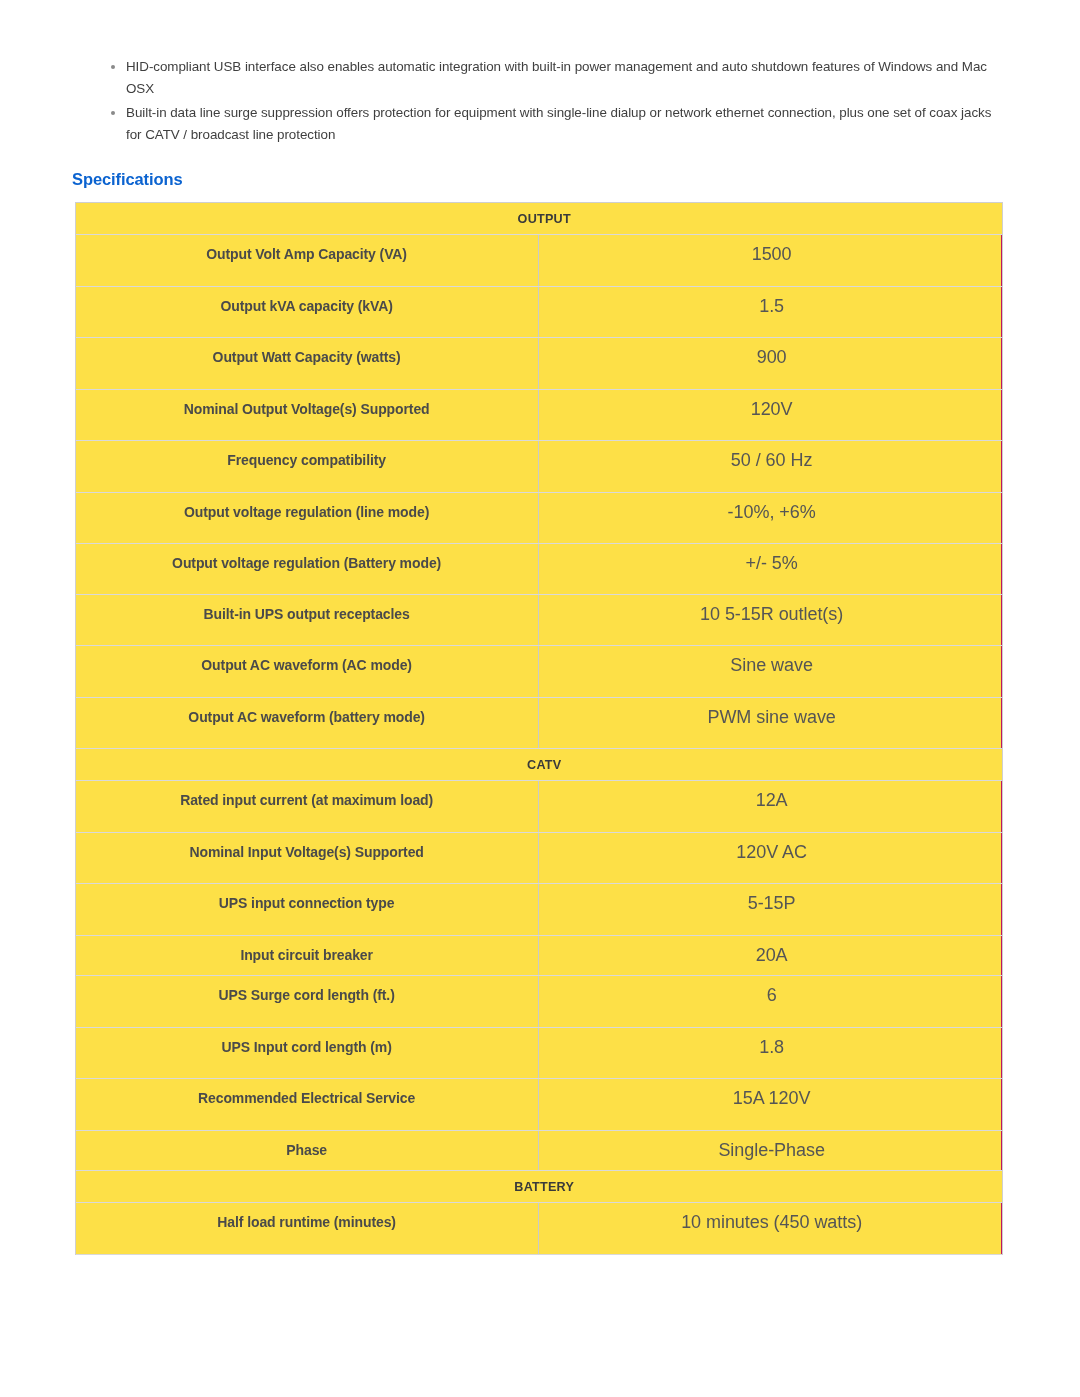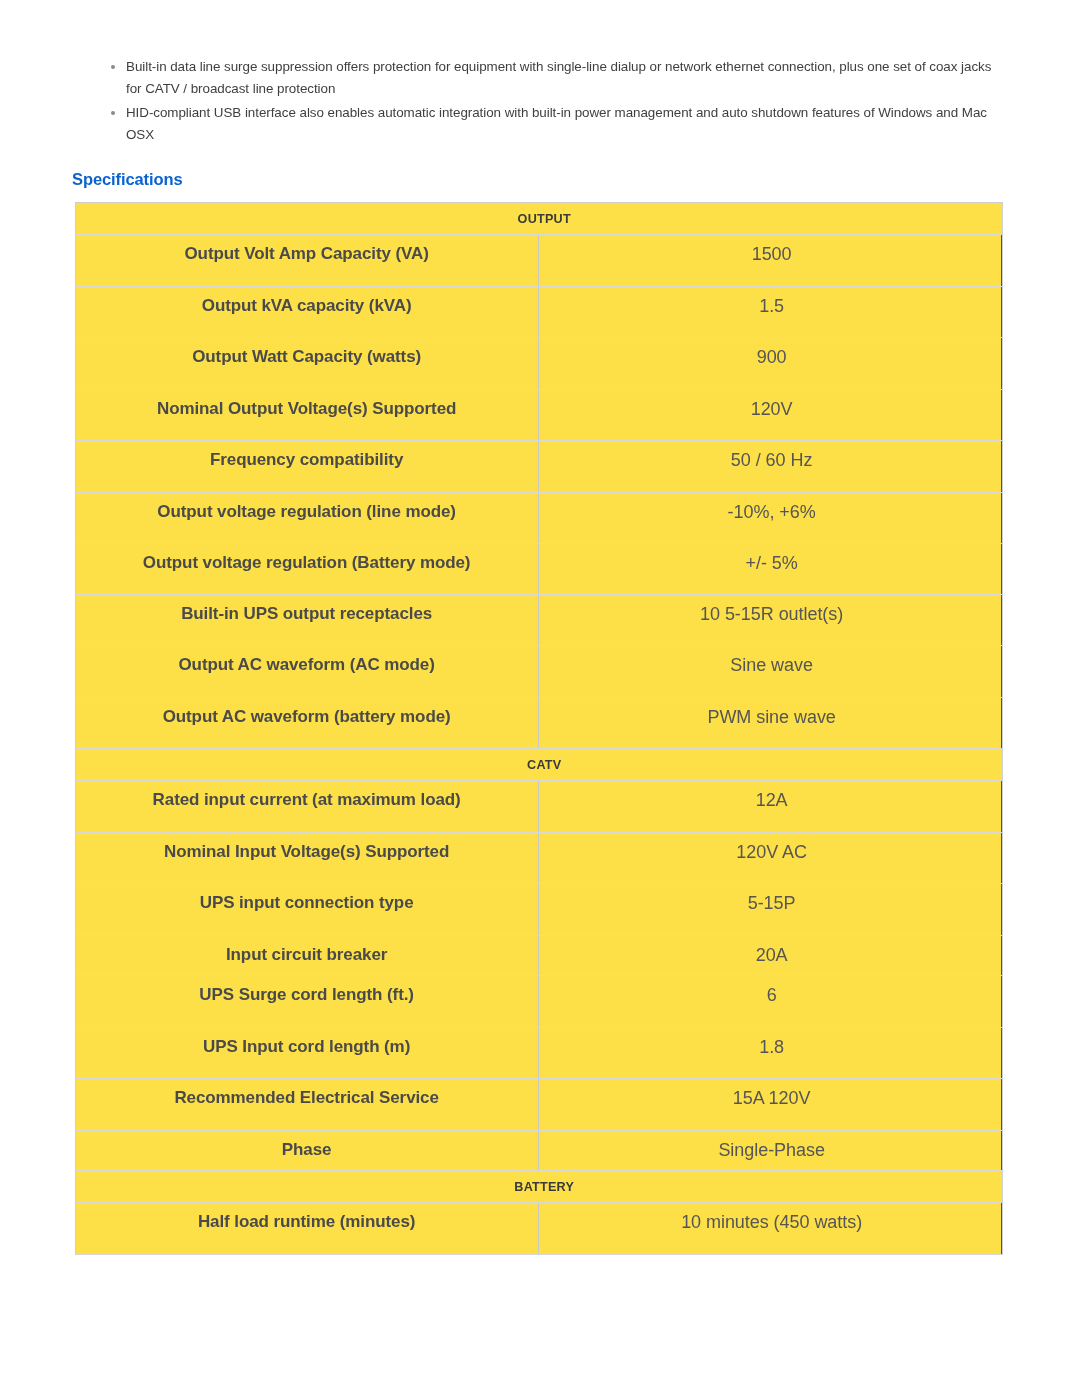--- a/index.html
+++ b/index.html
@@ -93,21 +93,21 @@
     font-weight: bold;
     color: #3a3a3a;
     letter-spacing: 0.25px;
     border-bottom: 1px solid #d9d9d9;
   }
 
   
   .data-row .cell-label {
     width: 178px;
     padding: 11px 12px 13px 11px;
-    font-size: 17px;
+    font-size: 14px;
     font-weight: bold;
     line-height: 16.5px;
     color: #4a4a4a;
     border-right: 1px solid #c9c9c9;
     border-bottom: 1px solid #d9d9d9;
     box-sizing: border-box;
     letter-spacing: -0.1px;
   }
   .data-row .cell-value {
     padding: 11px 10px 13px 13px;
@@ -127,25 +127,25 @@
   .data-row.short .cell-value { padding-top: 11px; padding-bottom: 12px; }
 </style>
 </head>
 <body>
 
 <div class="page">
 
   <ul class="feature-list">
     <li class="feature-item">
       <span class="bullet"></span>
-      <span>Built-in data line surge suppression offers protection for equipment with single-line dialup or network ethernet connection, plus one set of coax jacks for CATV / broadcast line protection</span>
+      <span>HID-compliant USB interface also enables automatic integration with built-in power management and auto shutdown features of Windows and Mac OSX</span>
     </li>
     <li class="feature-item">
       <span class="bullet"></span>
-      <span>HID-compliant USB interface also enables automatic integration with built-in power management and auto shutdown features of Windows and Mac OSX</span>
+      <span>Built-in data line surge suppression offers protection for equipment with single-line dialup or network ethernet connection, plus one set of coax jacks for CATV / broadcast line protection</span>
     </li>
   </ul>
 
   <div class="spec-heading">Specifications</div>
 
   <div class="spec-table-wrap">
     <table class="spec-table">
       <tbody>
 
         <tr class="group-row">

